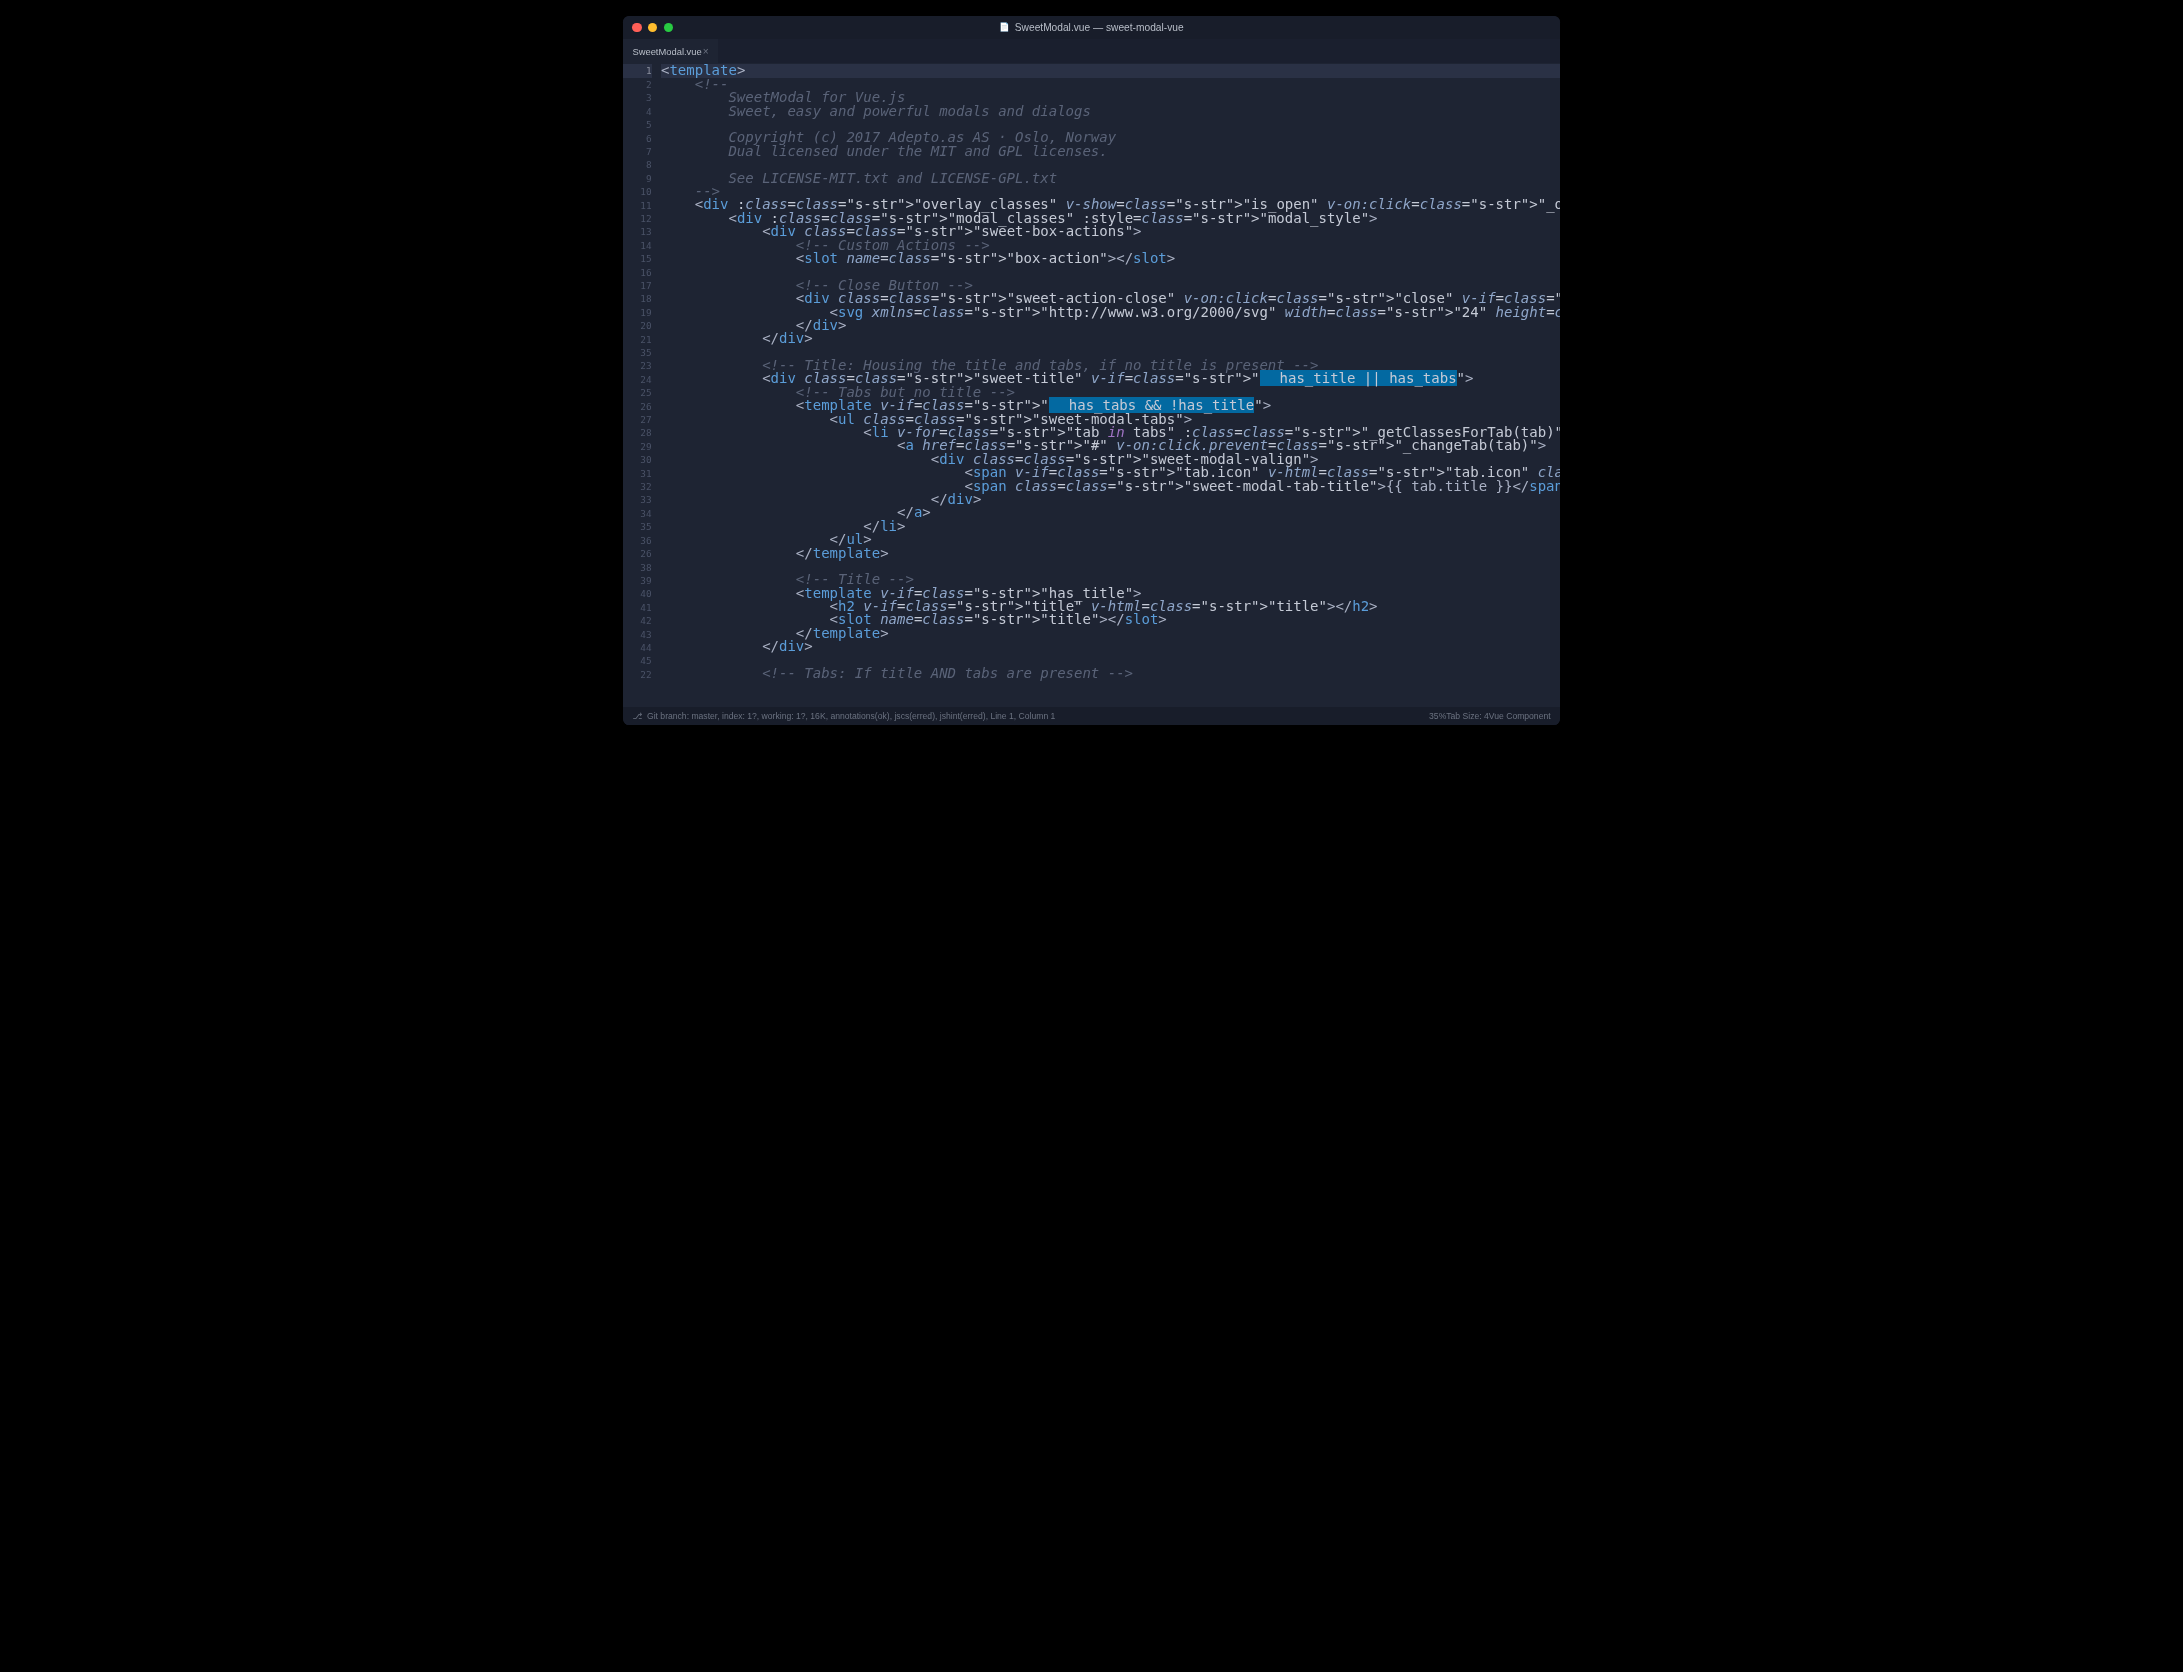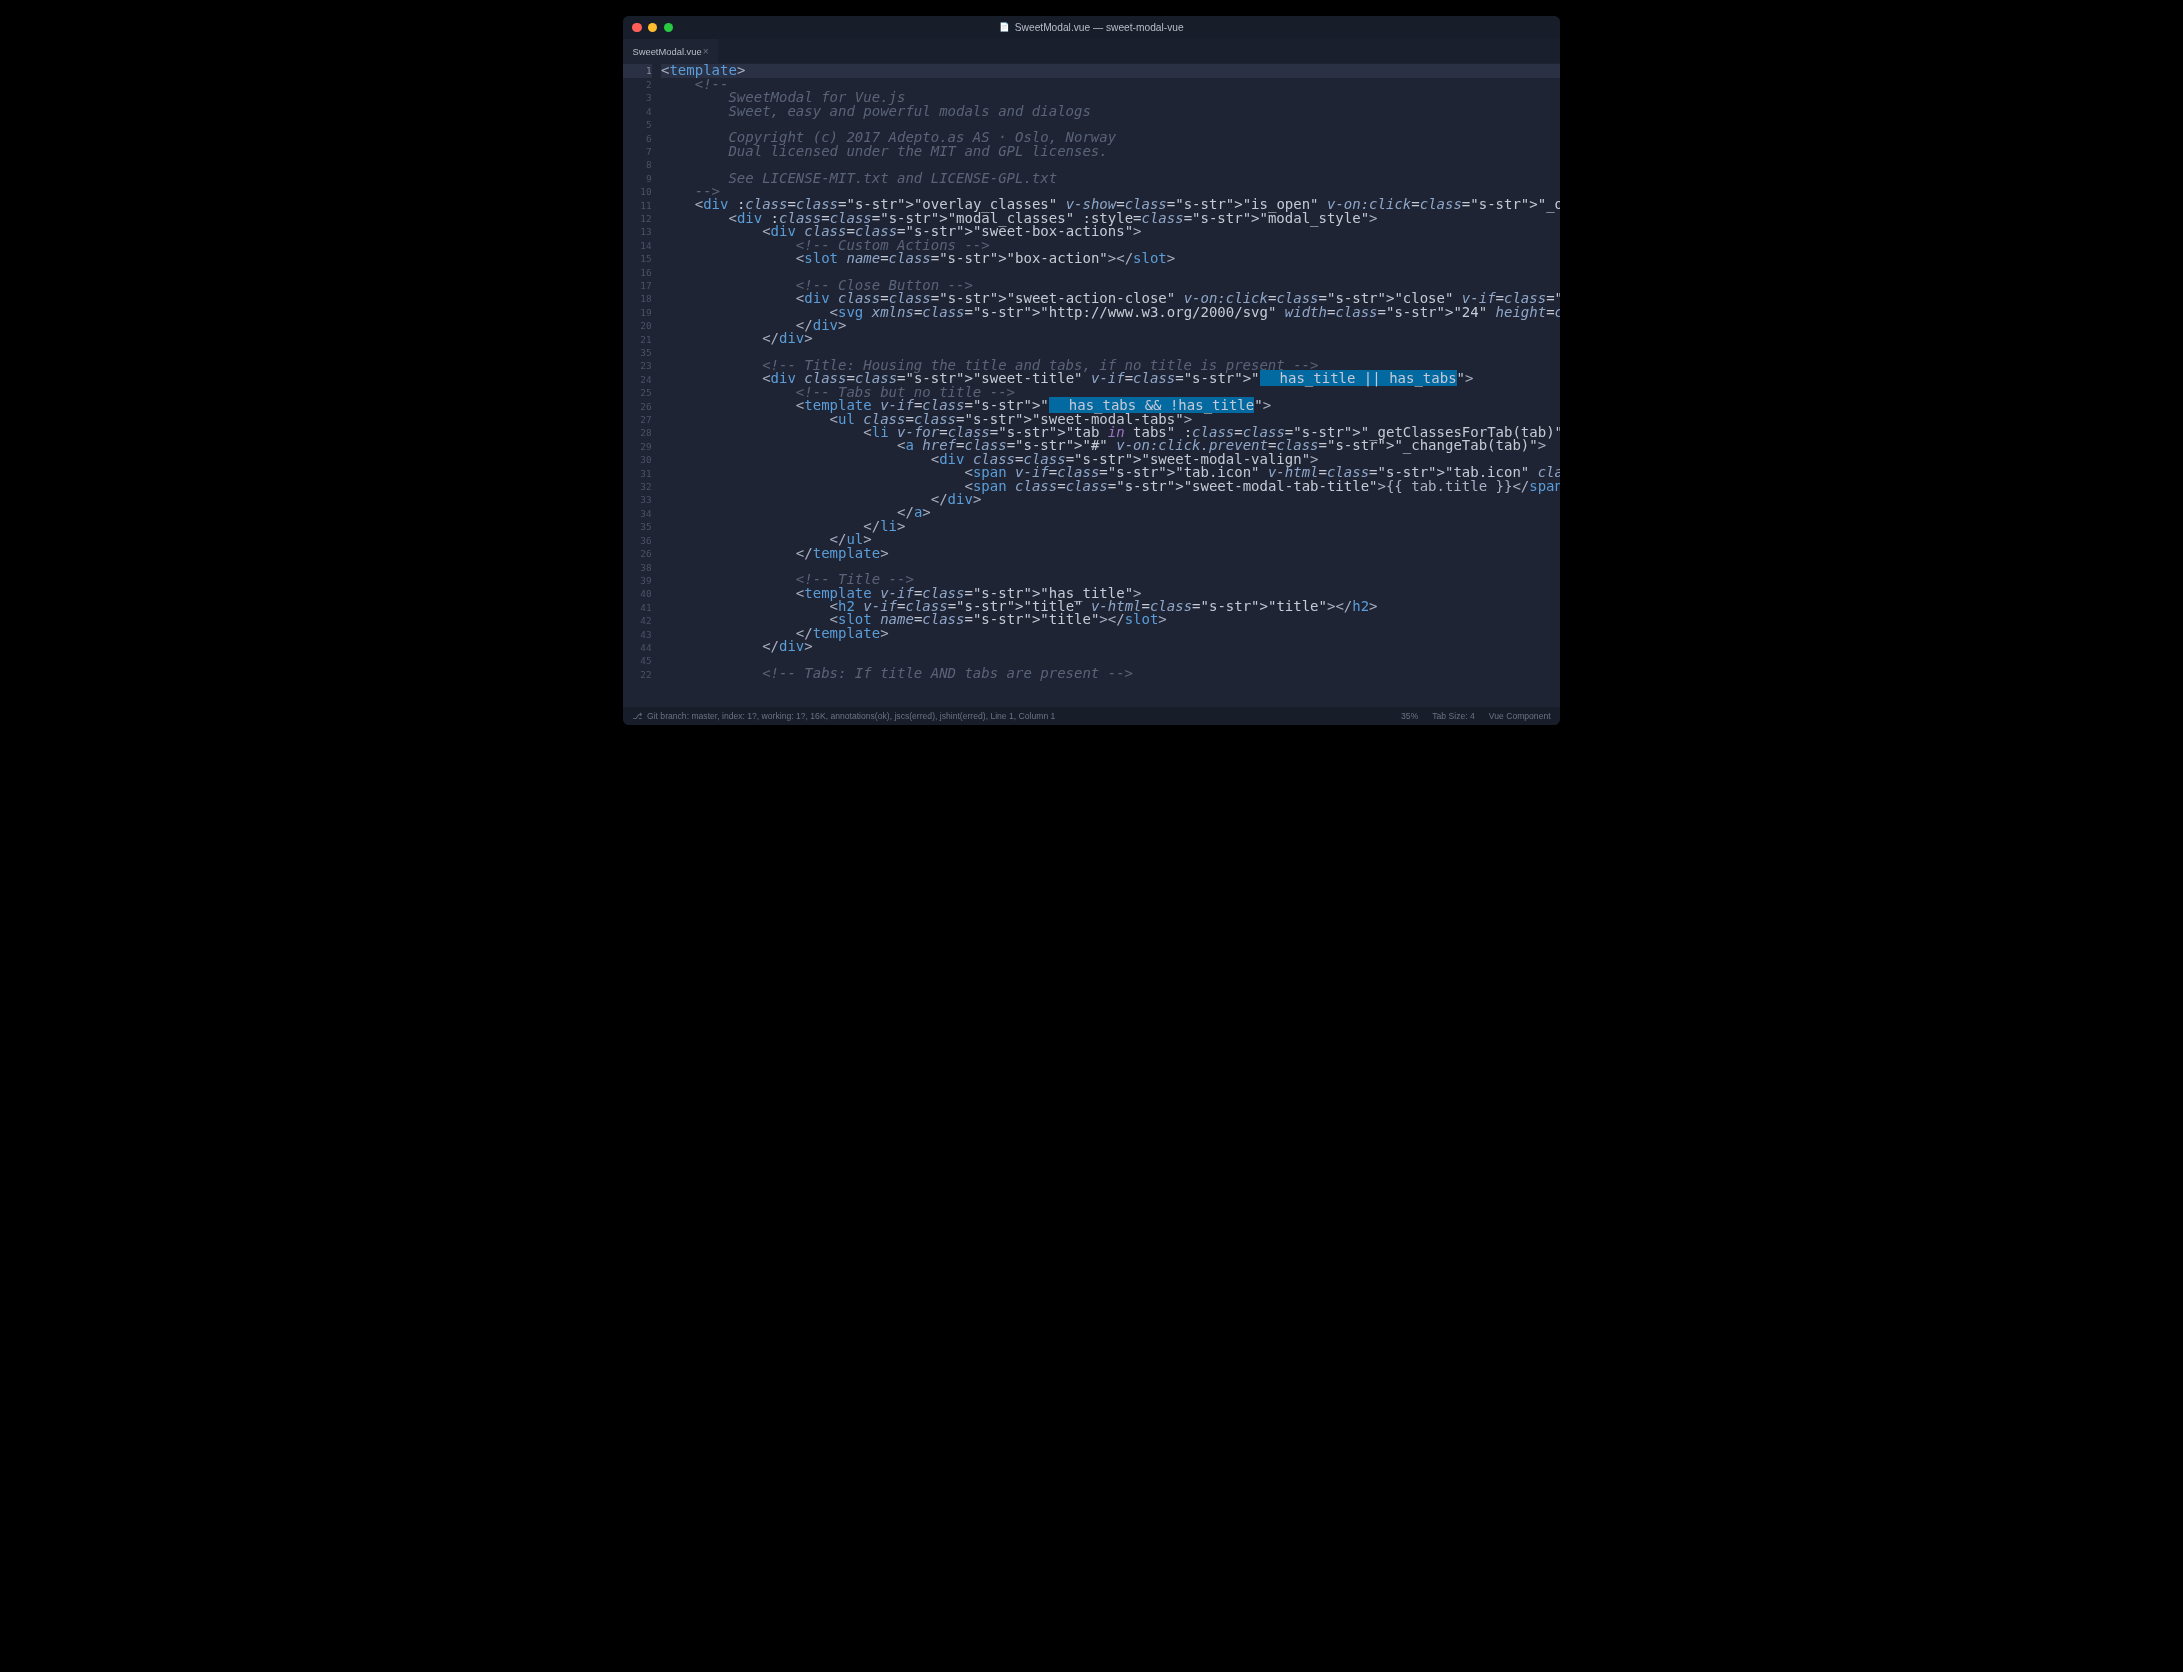--- a/index.html
+++ b/index.html
@@ -94,21 +94,21 @@
   height: 17.3px;
   background: #181d2a;
   display: flex;
   align-items: center;
   padding: 0 9.4px;
   font-size: 8.6px;
   color: #6b7280;
   gap: 11px;
 }
 .status-left { display: flex; gap: 4.7px; flex: 1; }
-.status-right { display: flex; gap: 14px; }
+.status-right { display: flex; }
 
 .s-tag { color: #5b9dd9; }
 .s-attr { color: #8fa6c9; font-style: italic; }
 .s-comment { color: #5a6378; font-style: italic; }
 .s-punct { color: #aab1c4; }
 .s-kw { color: #a074c4; font-style: italic; }
 .s-highlight { background: #0369a1; padding-left: 20px; }
 </style>
 </head>
 <body>

